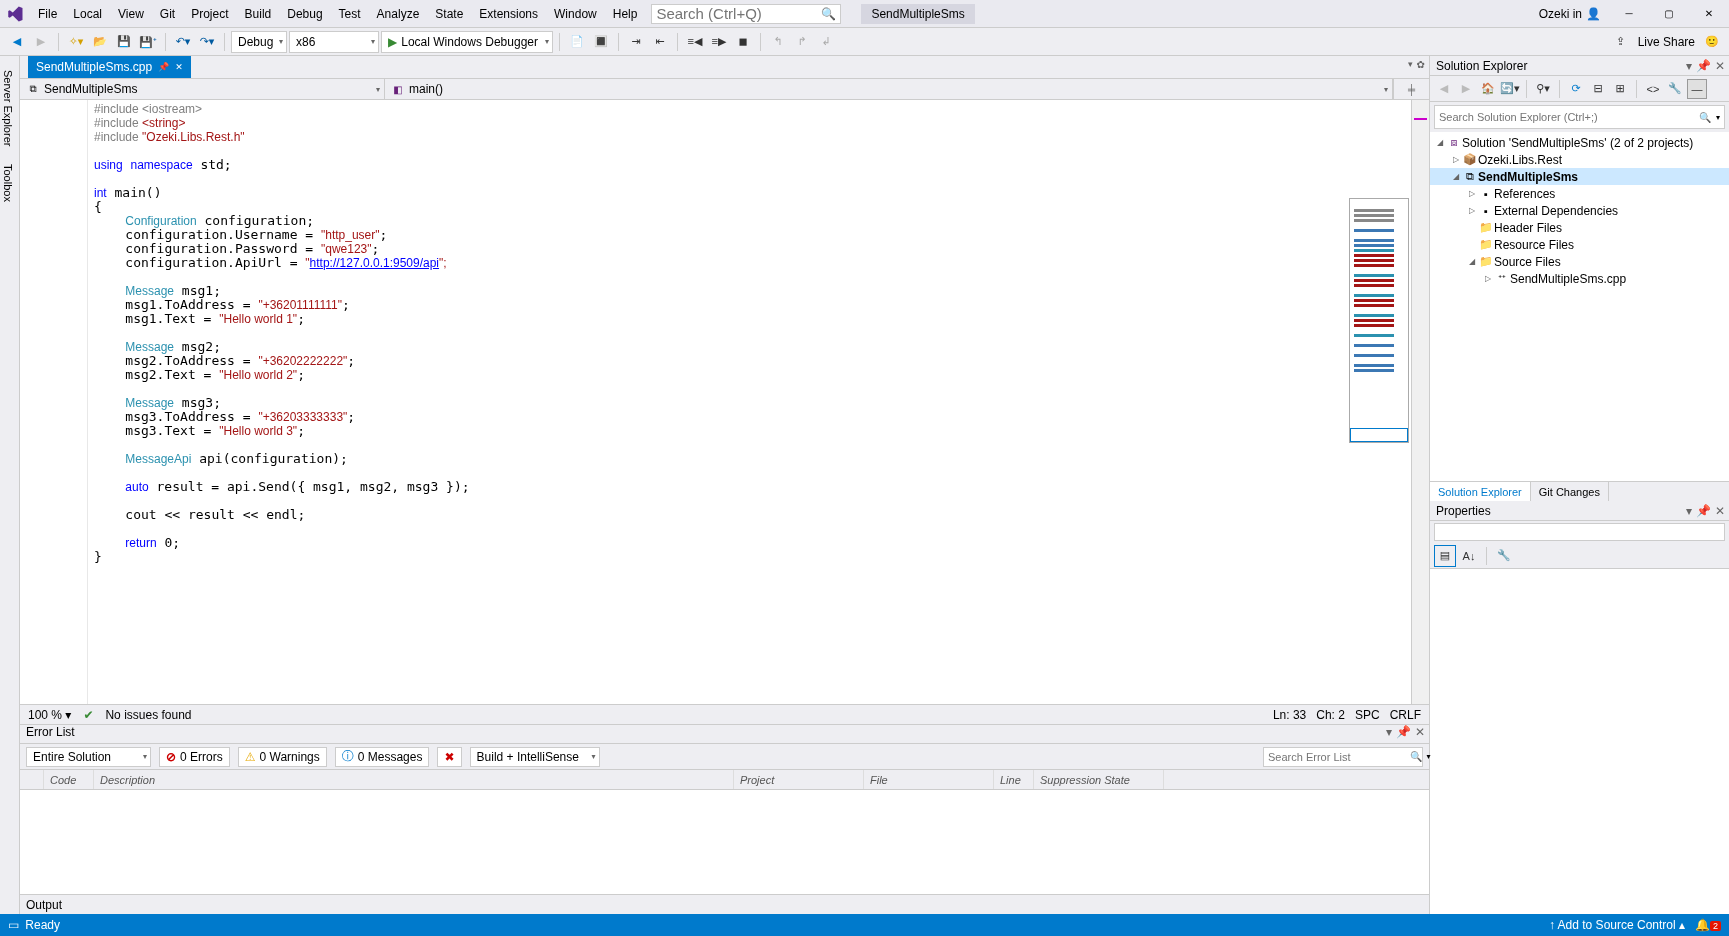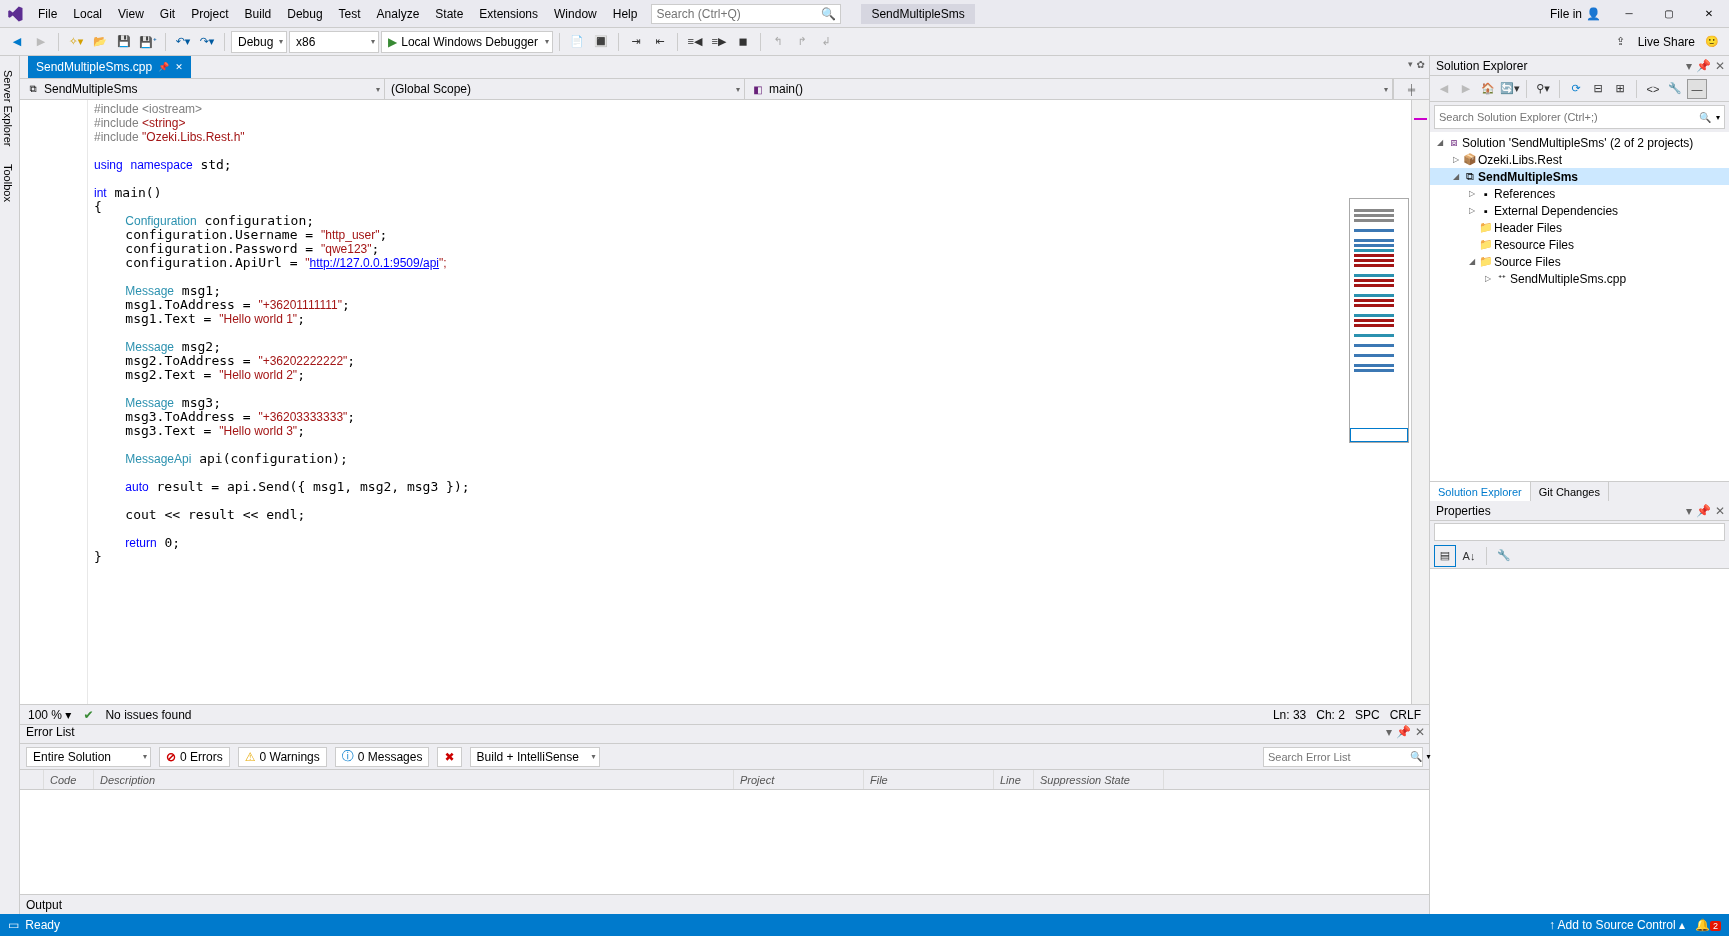--- a/index.html
+++ b/index.html
@@ -3,21 +3,21 @@
 <meta charset="utf-8">
 <style>
 * { margin: 0; padding: 0; box-sizing: border-box; font-family: "Segoe UI", sans-serif; font-size: 12px; }
 body { background: #eeeef2; overflow: hidden; width: 1729px; height: 936px; }
 .titlebar { height: 28px; background: #eaeaf0; display: flex; align-items: center; border-bottom: 1px solid #ccc; }
 .vs-logo { width: 30px; height: 28px; display: flex; align-items: center; justify-content: center; }
 .vs-logo svg { width: 18px; height: 18px; }
 .menu { display: flex; }
 .menu-item { padding: 0 8px; height: 28px; line-height: 28px; cursor: pointer; }
 .search-box { margin-left: 6px; width: 190px; height: 20px; border: 1px solid #ccc; background: #fff; display: flex; align-items: center; padding: 0 4px; position: relative; }
-.search-box input { border: none; outline: none; flex: 1; font-size: 12px; color: #8a8a8a; background: transparent; }
+.search-box input { border: none; outline: none; flex: 1; font-size: 15px; color: #8a8a8a; background: transparent; }
 .search-icon { position: absolute; right: 4px; font-size: 12px; color: #666; }
 .sln-name { margin-left: 20px; padding: 3px 10px; background: #d6d6e0; }
 .titlebar-right { margin-left: auto; display: flex; align-items: center; height: 28px; }
 .signin { padding: 0 8px; display: flex; align-items: center; gap: 4px; }
 .win-btn { width: 40px; height: 28px; display: flex; align-items: center; justify-content: center; font-family: "Segoe UI Symbol"; font-size: 10px; }
 .toolbar { height: 28px; background: #eeeef2; display: flex; align-items: center; padding: 0 6px; gap: 2px; border-bottom: 1px solid #ccc; }
 .tb-btn { width: 22px; height: 22px; display: flex; align-items: center; justify-content: center; font-size: 11px; color: #333; }
 .tb-sep { width: 1px; height: 18px; background: #ccc; margin: 0 4px; }
 .tb-combo { height: 22px; border: 1px solid #ccc; background: #fff; padding: 0 16px 0 6px; display: flex; align-items: center; position: relative; }
 .tb-combo::after { content: "▾"; position: absolute; right: 3px; font-size: 8px; color: #666; }
@@ -112,21 +112,21 @@
       <div class="menu-item">Window</div>
       <div class="menu-item">Help</div>
     </div>
   <div class="search-box">
     <input placeholder="Search (Ctrl+Q)" style="">
     <span class="search-icon">🔍</span>
   </div>
   <div class="sln-name">SendMultipleSms</div>
   <div class="titlebar-right">
     <div class="signin">
-      <span>File in</span>
+      <span>Ozeki in</span>
       <span>👤</span>
     </div>
     <div class="win-btn">─</div>
     <div class="win-btn">▢</div>
     <div class="win-btn">✕</div>
   </div>
 </div>
 
 <div class="toolbar">
   <div class="tb-btn" style="color:#007acc">◀</div>
@@ -189,23 +189,20 @@
       <div class="doc-tabs-right">
         <span style="font-size:9px;color:#666">▾</span>
         <span style="font-size:10px;color:#666">✿</span>
       </div>
     </div>
 
     <div class="nav-bar">
       <div class="nav-combo" style="flex:0 0 365px">
         <span class="icn">⧉</span>
         <span>SendMultipleSms</span>
-      </div>
-      <div class="nav-combo" style="flex:0 0 360px">
-        <span>(Global Scope)</span>
       </div>
       <div class="nav-combo">
         <span class="icn" style="color:#68217a">◧</span>
         <span>main()</span>
       </div>
       <div style="width:36px;border-left:1px solid #ccc;display:flex;align-items:center;justify-content:center;gap:2px">
         <span style="font-size:10px;color:#666">╪</span>
       </div>
     </div>
 

